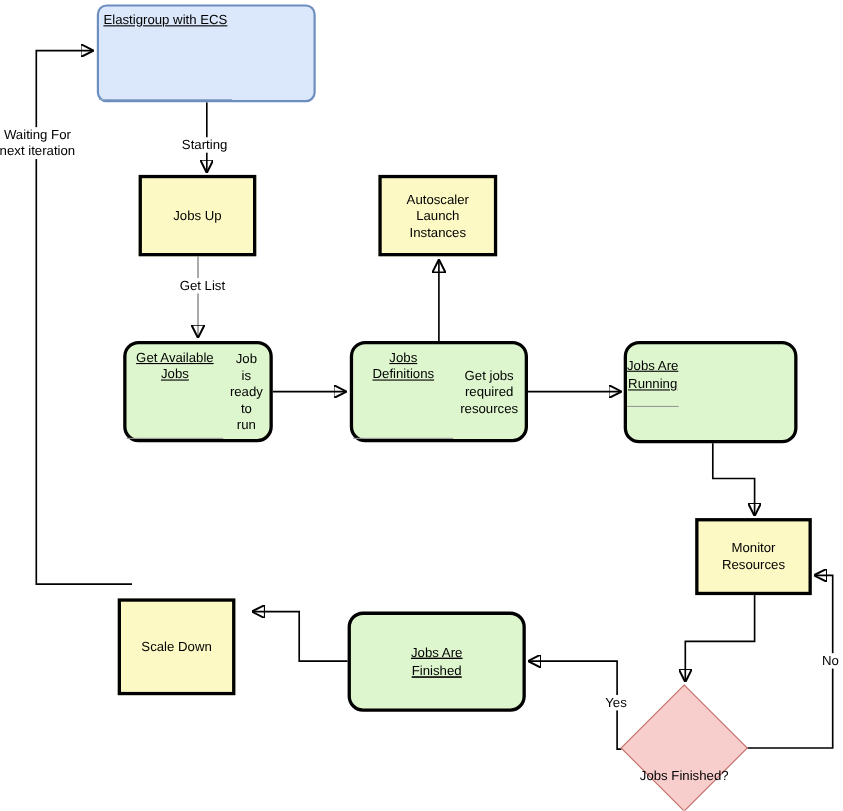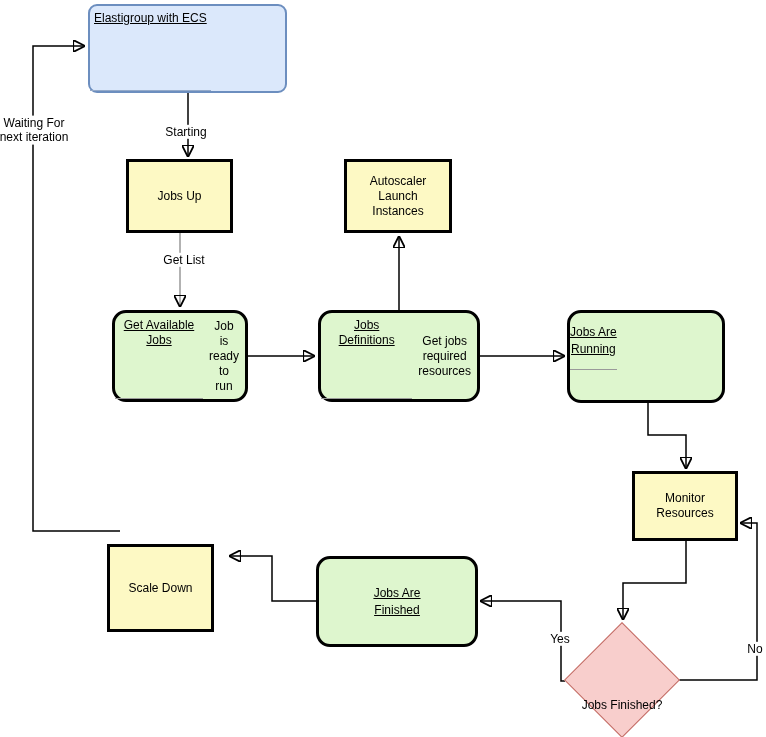--- a/index.html
+++ b/index.html
@@ -102,17 +102,17 @@
 Finished</div>
   </div>
 
   <div class="node yellow center" style="left:107px;top:520px;width:107px;height:88px;margin-top:24px;">
     <div>Scale Down</div>
   </div>
 
   <div class="edge-label" style="left:186px;top:132px;">Starting</div>
   <div class="edge-label" style="left:184px;top:260px;">Get List</div>
   <div class="edge-label" style="left:560px;top:602px;margin-top:37px;">Yes</div>
-  <div class="edge-label" style="left:755px;top:649px;">No</div>
+  <div class="edge-label" style="left:755px;top:601px;">No</div>
   <div class="edge-label" style="left:34px;top:130px;">Waiting For
 next iteration</div>
 
 </div>
 
 </body></html>

